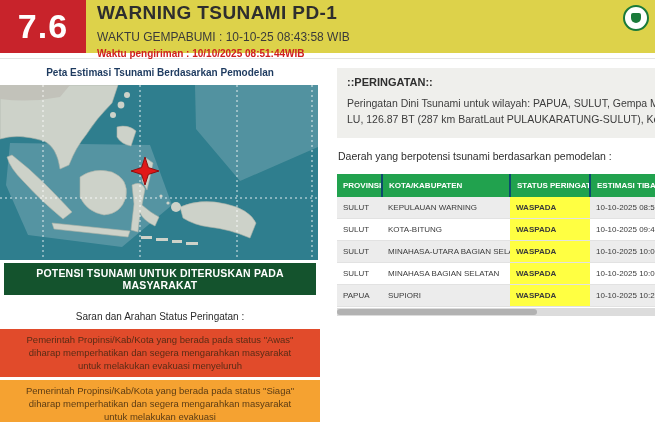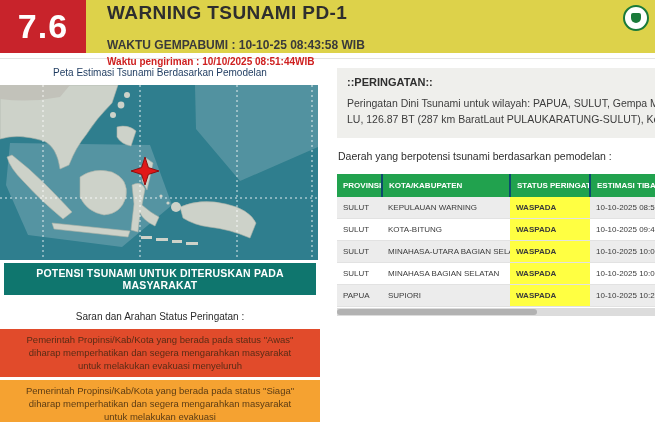--- a/index.html
+++ b/index.html
@@ -3,38 +3,38 @@
 <meta charset="utf-8">
 <style>
   * { margin:0; padding:0; box-sizing:border-box; }
   html,body { width:655px; height:422px; overflow:hidden; background:#fff;
               font-family:"Liberation Sans", sans-serif; }
 
   
   .header { display:flex; height:53px; }
   .mag-box { width:86px; background:#c8232b; color:#fff; font-size:34px; font-weight:bold;
              display:flex; align-items:center; justify-content:center; letter-spacing:1px;text-align:center; }
-  .header-main { flex:1; background:#ddd24a; padding:2px 0 0 21px; position:relative; }
+  .header-main { flex:1; background:#ddd24a; padding:2px 0 0 11px; position:relative; }
   .header-title { font-size:19px; font-weight:bold; color:#2e2e2e; letter-spacing:.4px; }
-  .quake-time  { font-size:12px; font-weight:bold; color:#3a3a3a; margin-top:14px; }
+  .quake-time  { font-size:12px; font-weight:normal; color:#3a3a3a; margin-top:6px; }
   .sent-time   { font-size:10px; font-weight:bold; color:#cf2020; margin-top:4px; }
   .logo { position:absolute; right:6px; top:5px; width:26px; height:26px; border-radius:50%;
           background:#fff; border:2px solid #1a7a3a; display:flex; align-items:center; justify-content:center; }
   .logo span { width:10px; height:10px; background:#1a7a3a; border-radius:2px 2px 50% 50%; }
   .top-gap { height:6px; border-bottom:1px solid #e3e3e3; background:#fff; }
 
   
   .content { display:flex; align-items:flex-start; }
   .left-col  { width:320px; flex:none; }
   .right-col { width:330px; flex:none; margin-left:17px; }
 
   
-  .map-title { text-align:center; font-size:10px; font-weight:normal; color:#1d3a5f; padding:8px 0 7px; }
+  .map-title { text-align:center; font-size:10px; font-weight:bold; color:#1d3a5f; padding:8px 0 7px; }
   .map-wrap { width:318px; height:175px; }
-  .potensi-banner { margin:3px 4px 0; height:32px; background:#0f766e; color:#fff;
+  .potensi-banner { margin:3px 4px 0; height:32px; background:#14532d; color:#fff;
                     font-size:10.5px; font-weight:bold; display:flex; align-items:center;
                     justify-content:center; text-align:center; letter-spacing:.2px; }
   .advice-heading { text-align:center; font-size:10px; color:#2b2b2b; padding:16px 0 7px; }
   .advisory { padding:5px 24px; font-size:9.5px; line-height:1.35; text-align:center; margin-bottom:3px; }
   .advisory.awas    { color:#5a2c16; }
   .advisory.siaga   { color:#5c3c14; }
 
   
   .warn-box { margin-top:9px; background:#efefec; padding:8px 10px 10px; width:330px; }
   .warn-heading { font-size:11px; font-weight:bold; color:#2f2f2f; margin-bottom:7px; }

